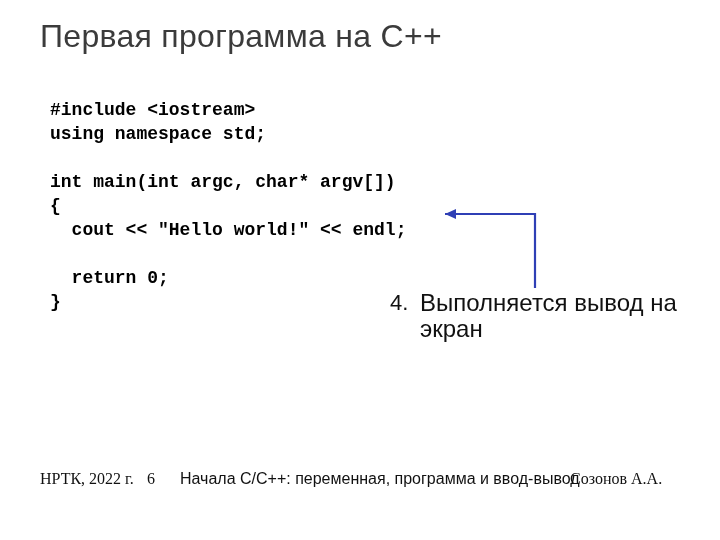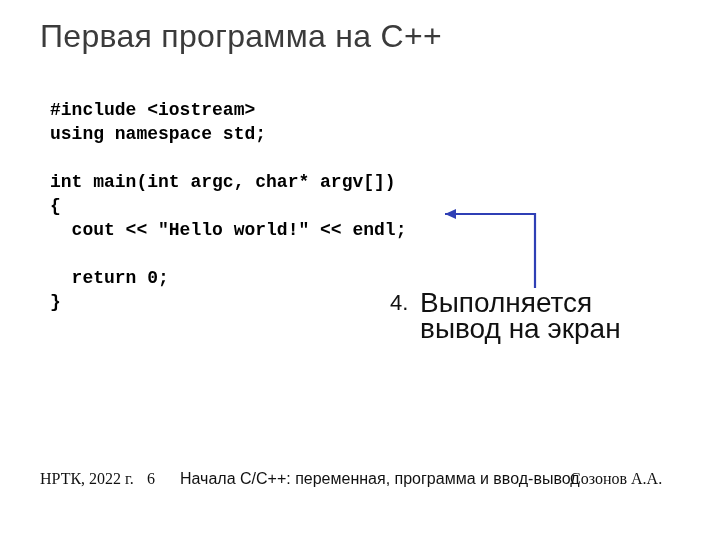--- a/index.html
+++ b/index.html
@@ -43,21 +43,21 @@
     position: absolute;
     left: 390px;
     top: 290px;
     font-size: 22px;
     color: #111;
   }
   .annotation-text {
     position: absolute;
     left: 420px;
     top: 290px;
-    font-size: 28px;
+    font-size: 24px;
     color: #111;
     width: 260px;
     line-height: 26px;
   }
   .demo-link {
     position: absolute;
     right: 50px;
     top: 468px;
     font-size: 20px;
     color: #0a3385;

